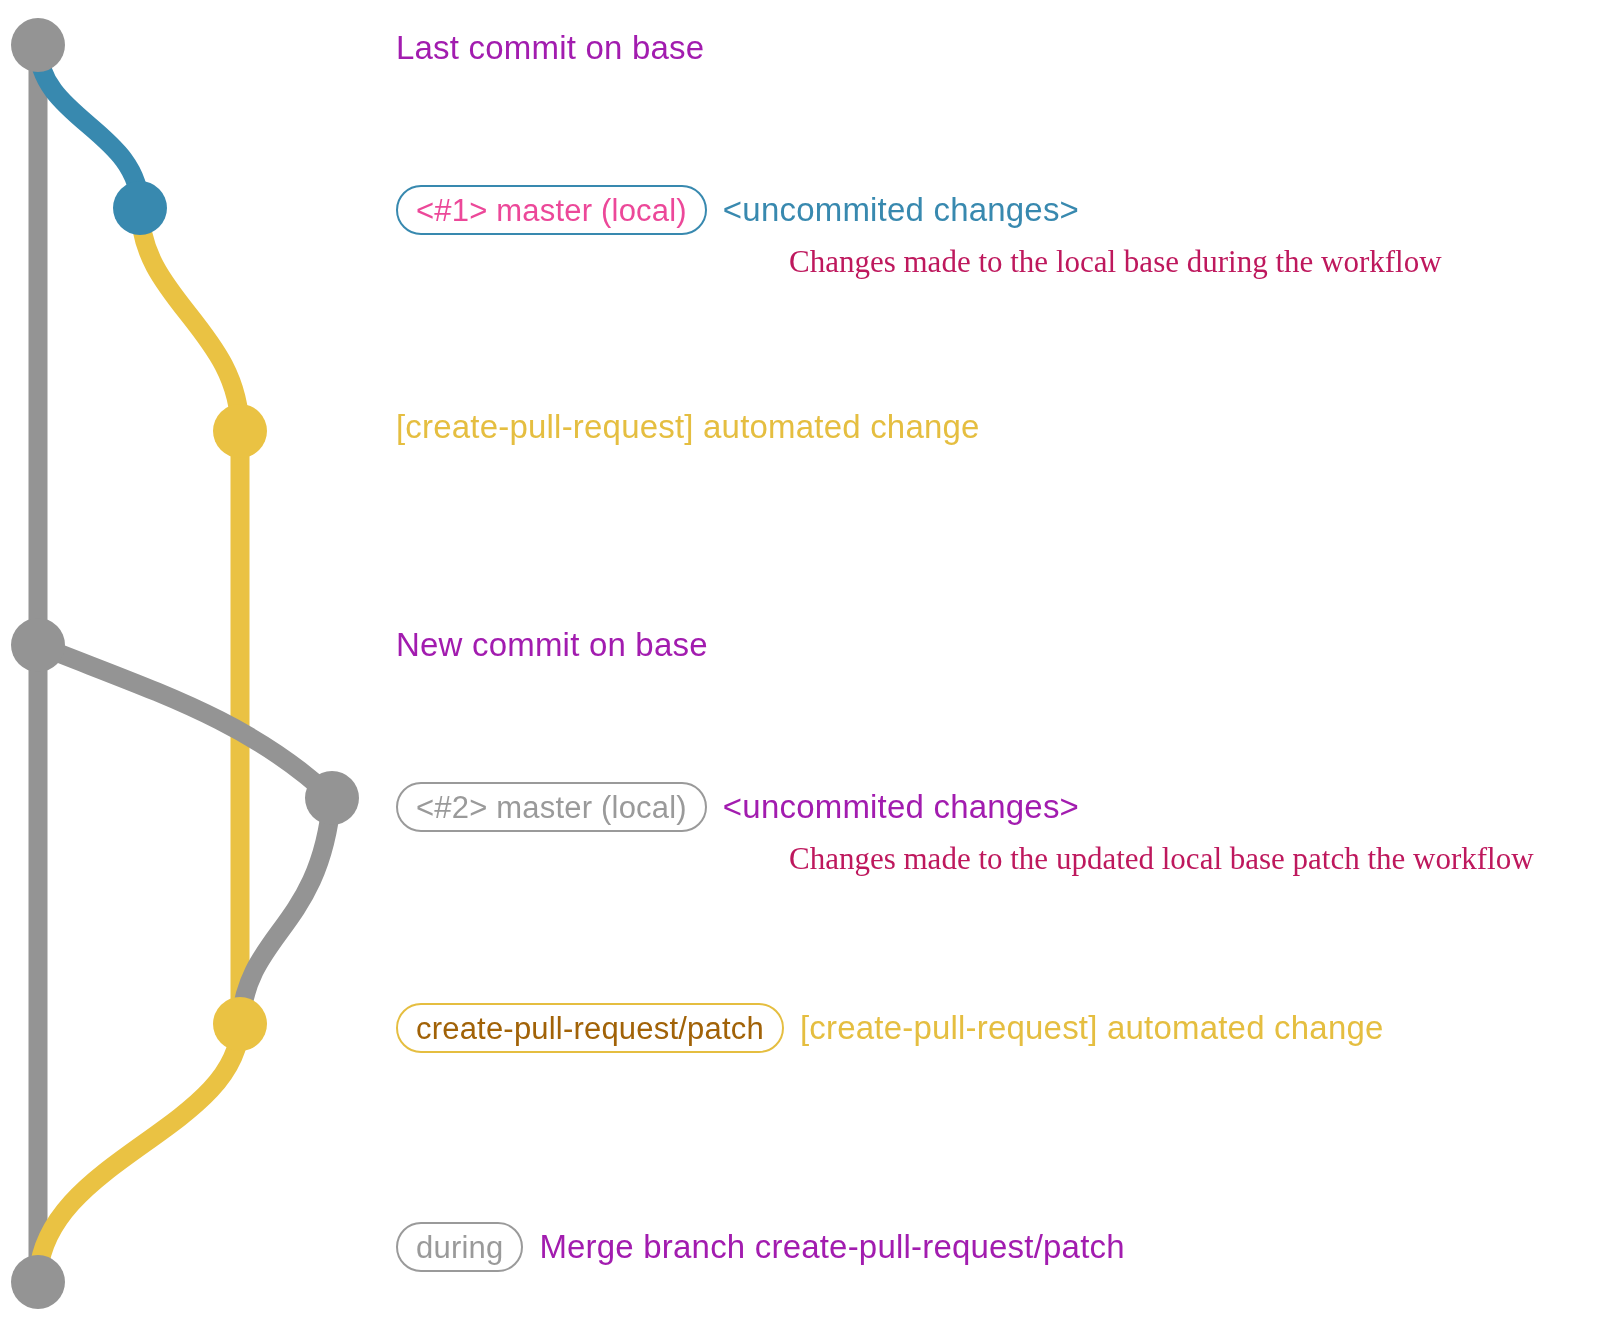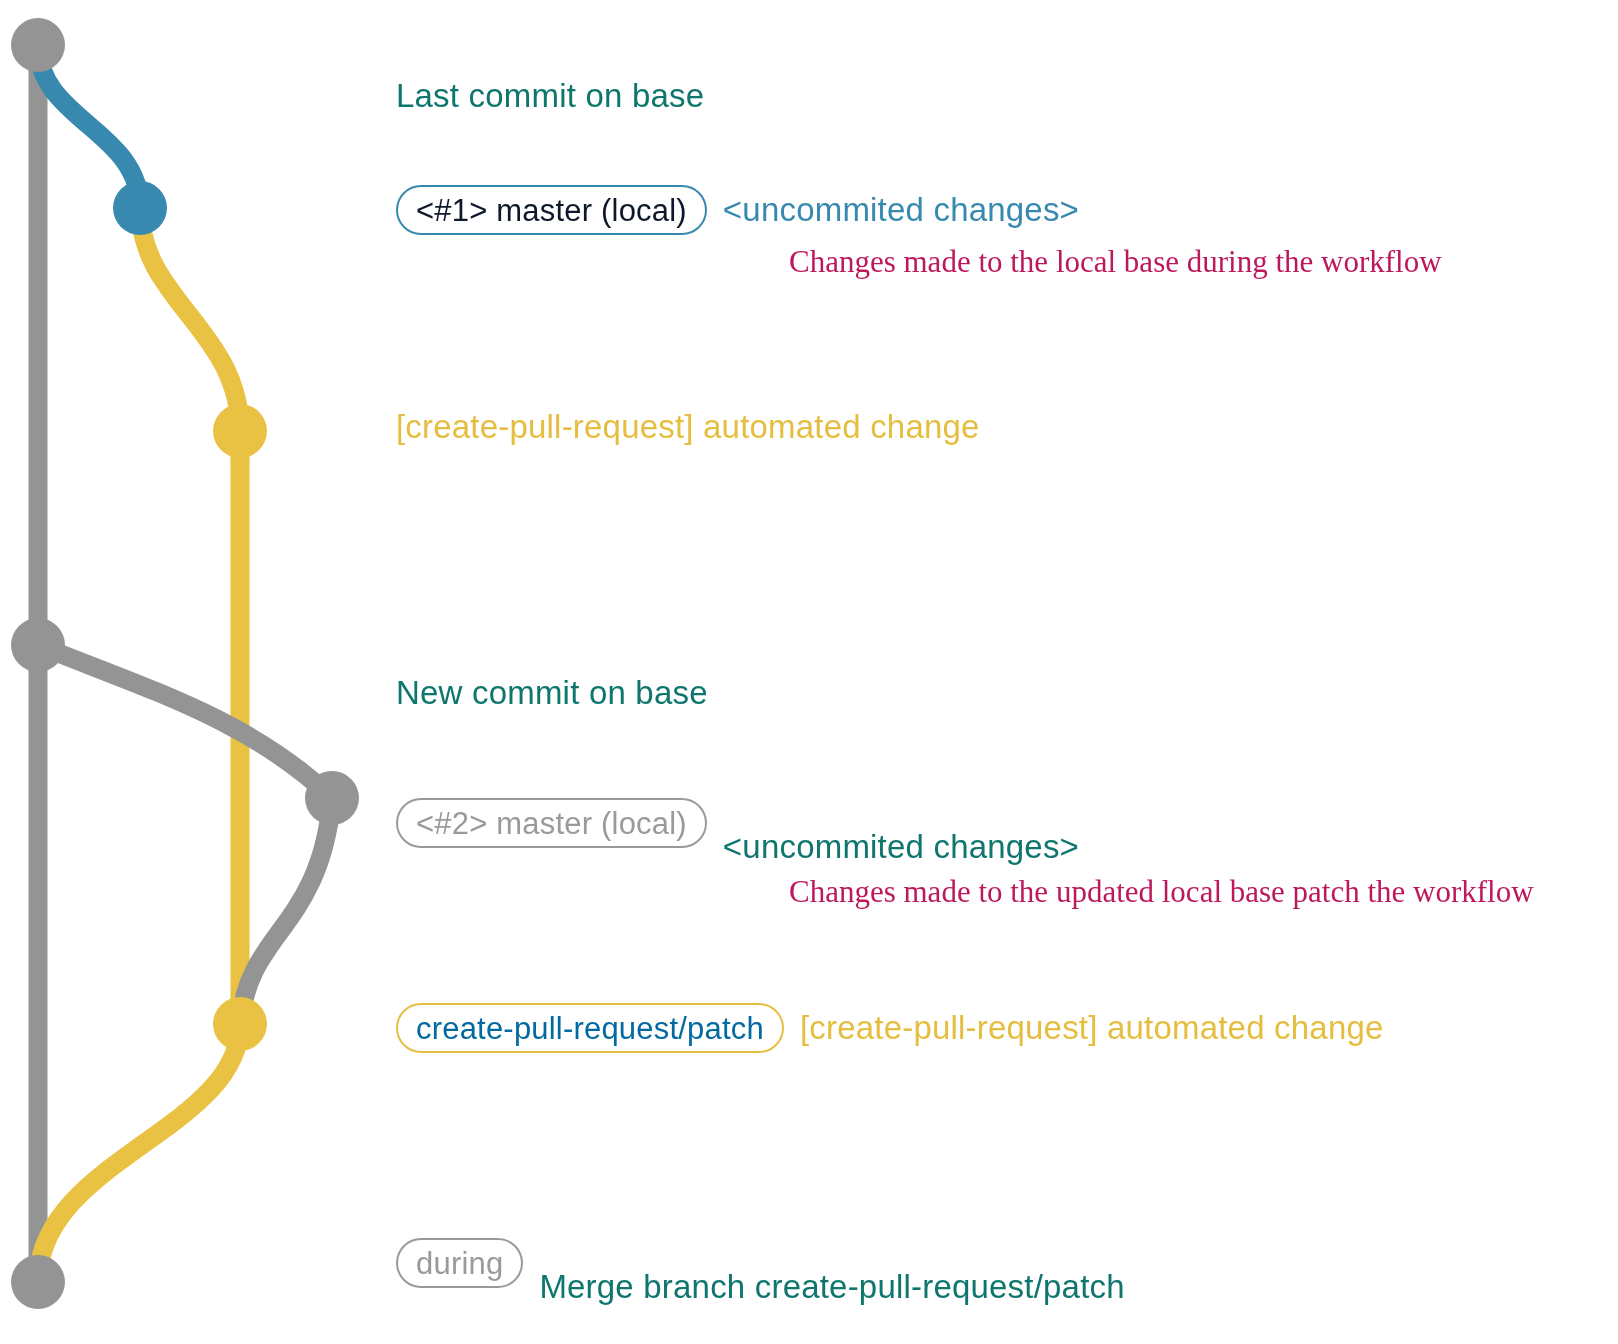--- a/index.html
+++ b/index.html
@@ -48,21 +48,21 @@
   }
 
   
   .msg {
     font-family: "Liberation Sans", sans-serif;
     font-size: 33px;
     line-height: 1.05;
     letter-spacing: 0.2px;
     white-space: nowrap;
   }
-  .msg.gray   { color: #0f766e; margin-top: 48px; }
+  .msg.gray   { color: #a21caf; }
   .msg.blue   { color: #3889af; }
   .msg.yellow { color: #e5be40; }
 
   
   .chip {
     display: inline-flex;
     align-items: center;
     justify-content: center;
     box-sizing: border-box;
     height: 50px;
@@ -70,22 +70,22 @@
     border-radius: 26px;
     border: 2px solid #9a9a9a;
     color: #9a9a9a;
     background: #ffffff;
     font-family: "Liberation Sans", sans-serif;
     font-size: 31px;
     line-height: 1;
     letter-spacing: 0.2px;
     white-space: nowrap;
   }
-  .chip.blue   { border-color: #3889af; color: #0f172a; }
-  .chip.yellow { border-color: #e5be40; color: #0369a1; }
+  .chip.blue   { border-color: #3889af; color: #ec4899; }
+  .chip.yellow { border-color: #e5be40; color: #a16207; }
   .chip.gray   { border-color: #9a9a9a; color: #9a9a9a; }
 
   .chip-gap { width: 16px; flex: 0 0 auto; }
 
   
   .desc {
     font-family: "Liberation Serif", serif;
     font-size: 31px;
     color: #be185d;
     white-space: nowrap;

